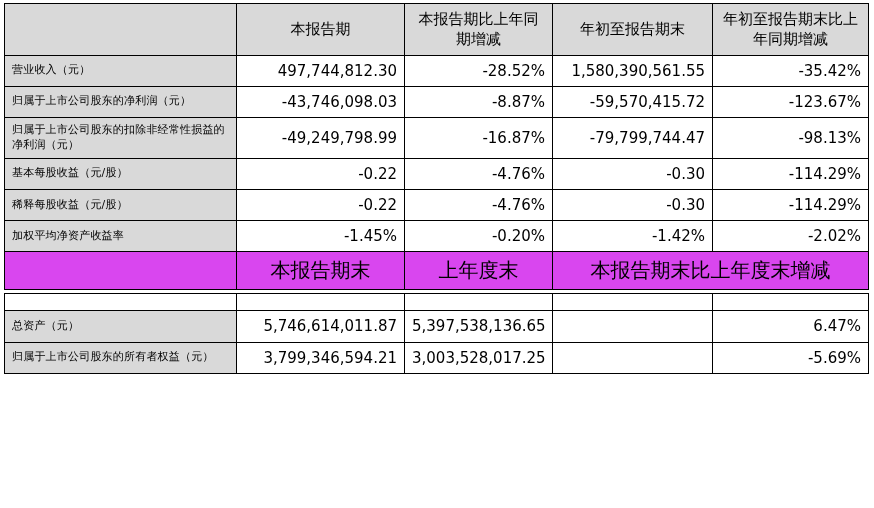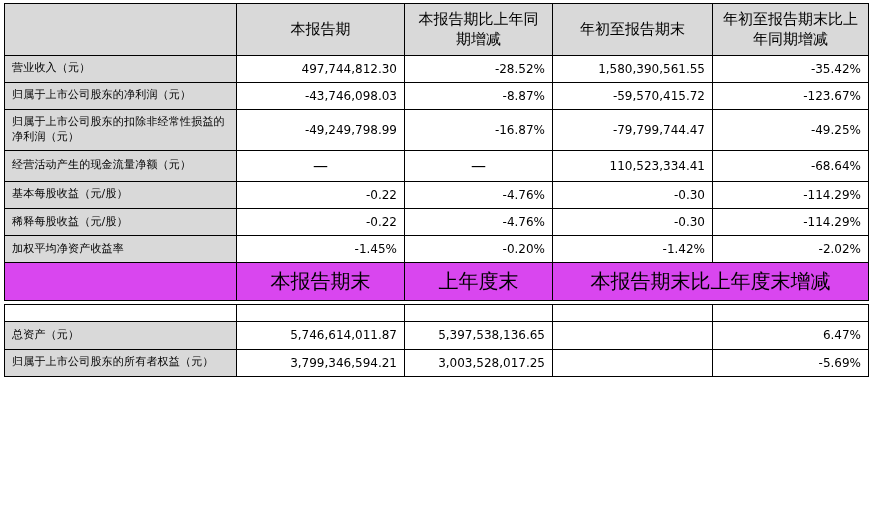--- a/index.html
+++ b/index.html
@@ -41,21 +41,21 @@
     line-height: 1.4;
   }
   .label {
     background: #d9d9d9;
     text-align: left;
     font-size: 11px;
     letter-spacing: 0.2px;
   }
   .num {
     text-align: right;
-    font-size: 12px;
+    font-size: 15px;
     white-space: nowrap;
     font-family: "DejaVu Sans", "Liberation Sans", sans-serif;
   }
   .dash {
     text-align: center;
     font-size: 15px;
   }
   .blank {
     background: #ffffff;
   }
@@ -111,30 +111,23 @@
         <td class="num">-8.87%</td>
         <td class="num">-59,570,415.72</td>
         <td class="num">-123.67%</td>
       </tr>
 
       <tr>
         <td class="label">归属于上市公司股东的扣除非经常性损益的净利润（元）</td>
         <td class="num">-49,249,798.99</td>
         <td class="num">-16.87%</td>
         <td class="num">-79,799,744.47</td>
-        <td class="num">-49.25%</td>
+        <td class="num">-98.13%</td>
       </tr>
 
-      <tr>
-        <td class="label">经营活动产生的现金流量净额（元）</td>
-        <td class="dash">—</td>
-        <td class="dash">—</td>
-        <td class="num">110,523,334.41</td>
-        <td class="num">-68.64%</td>
-      </tr>
 
       <tr>
         <td class="label">基本每股收益（元/股）</td>
         <td class="num">-0.22</td>
         <td class="num">-4.76%</td>
         <td class="num">-0.30</td>
         <td class="num">-114.29%</td>
       </tr>
 
       <tr>

